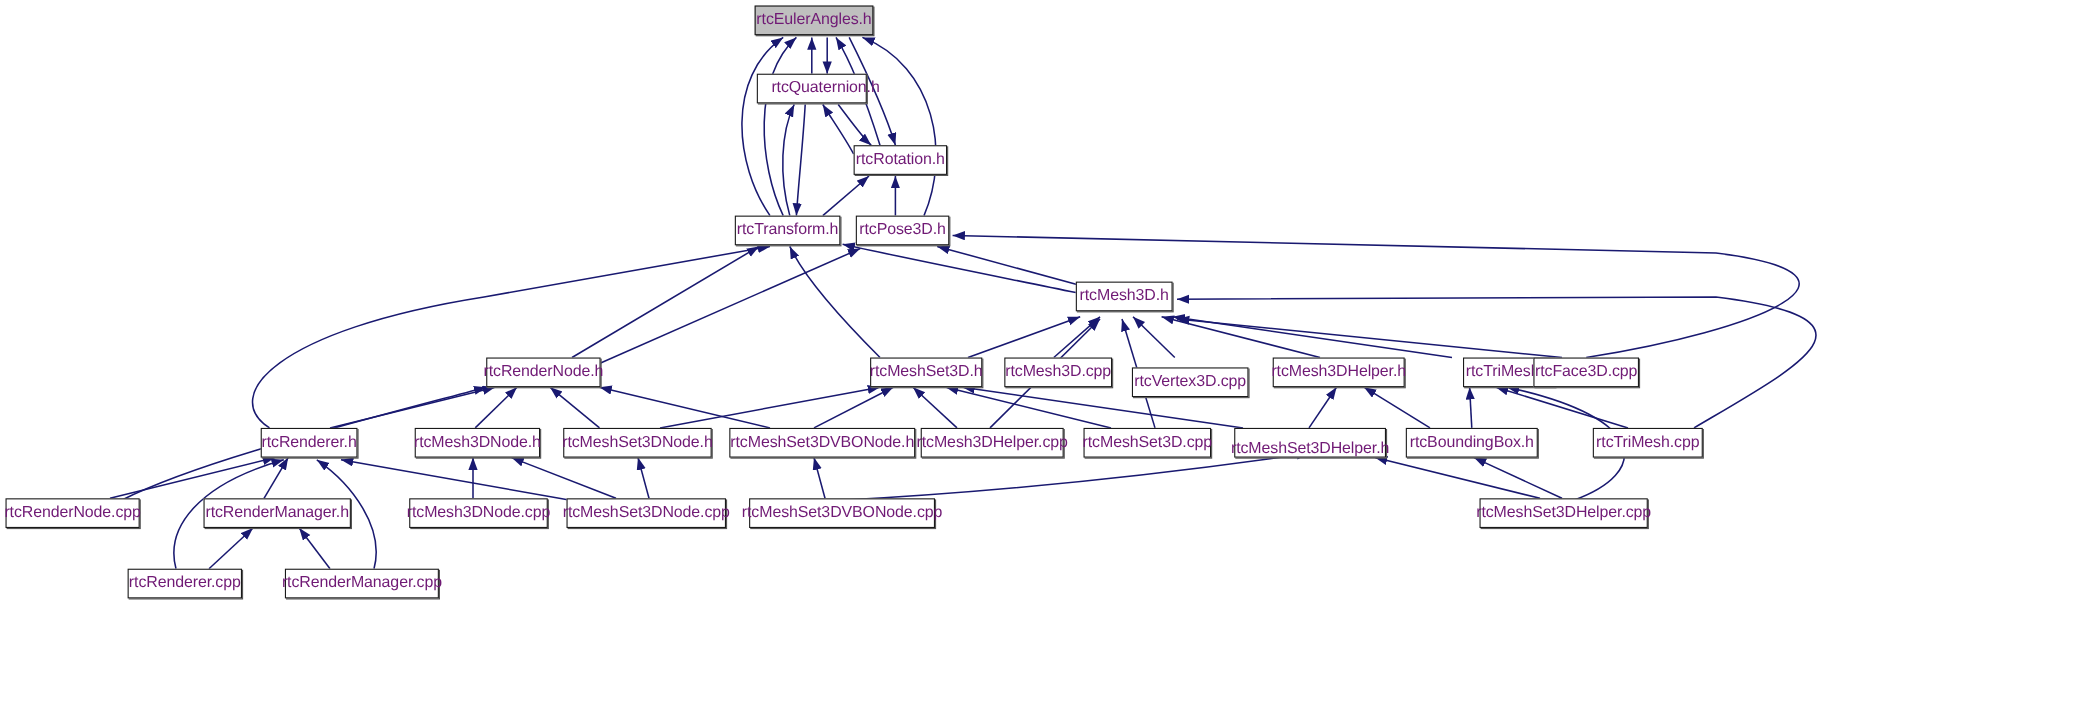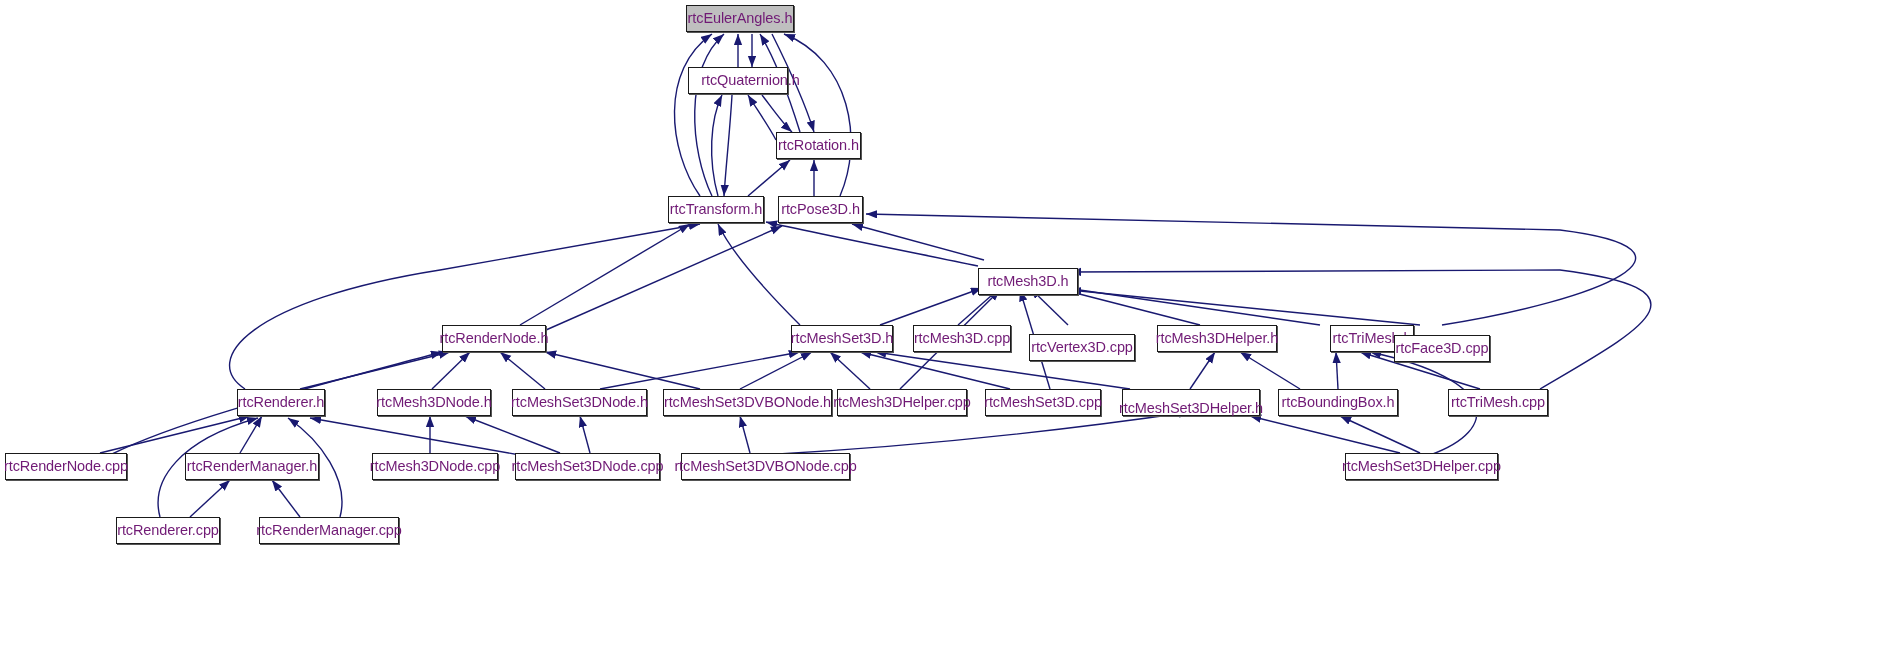--- a/index.html
+++ b/index.html
@@ -127,42 +127,42 @@
       </div>
       <div class="node" style="left: 776px; top: 132px; width: 85px;">
         <span>rtcRotation.h</span>
       </div>
       <div class="node" style="left: 668px; top: 196px; width: 96px;">
         <span>rtcTransform.h</span>
       </div>
       <div class="node" style="left: 778px; top: 196px; width: 85px;">
         <span>rtcPose3D.h</span>
       </div>
-      <div class="node" style="left: 978px; top: 268px; width: 100px;">
+      <div class="node" style="left: 978px; top: 256px; width: 88px;">
         <span>rtcMesh3D.h</span>
       </div>
       <div class="node" style="left: 442px; top: 325px; width: 104px;">
         <span>rtcRenderNode.h</span>
       </div>
       <div class="node" style="left: 791px; top: 325px; width: 102px;">
         <span>rtcMeshSet3D.h</span>
       </div>
       <div class="node" style="left: 913px; top: 325px; width: 98px;">
         <span>rtcMesh3D.cpp</span>
       </div>
       <div class="node" style="left: 1029px; top: 334px; width: 106px;">
         <span>rtcVertex3D.cpp</span>
       </div>
       <div class="node" style="left: 1157px; top: 325px; width: 120px;">
         <span>rtcMesh3DHelper.h</span>
       </div>
       <div class="node" style="left: 1330px; top: 325px; width: 84px;">
         <span>rtcTriMesh.h</span>
       </div>
-      <div class="node" style="left: 1394px; top: 335px; width: 96px;">
+      <div class="node" style="left: 1394px; top: 325px; width: 96px;">
         <span>rtcFace3D.cpp</span>
       </div>
       <div class="node" style="left: 237px; top: 389px; width: 88px;">
         <span>rtcRenderer.h</span>
       </div>
       <div class="node" style="left: 377px; top: 389px; width: 114px;">
         <span>rtcMesh3DNode.h</span>
       </div>
       <div class="node" style="left: 512px; top: 389px; width: 135px;">
         <span>rtcMeshSet3DNode.h</span>

